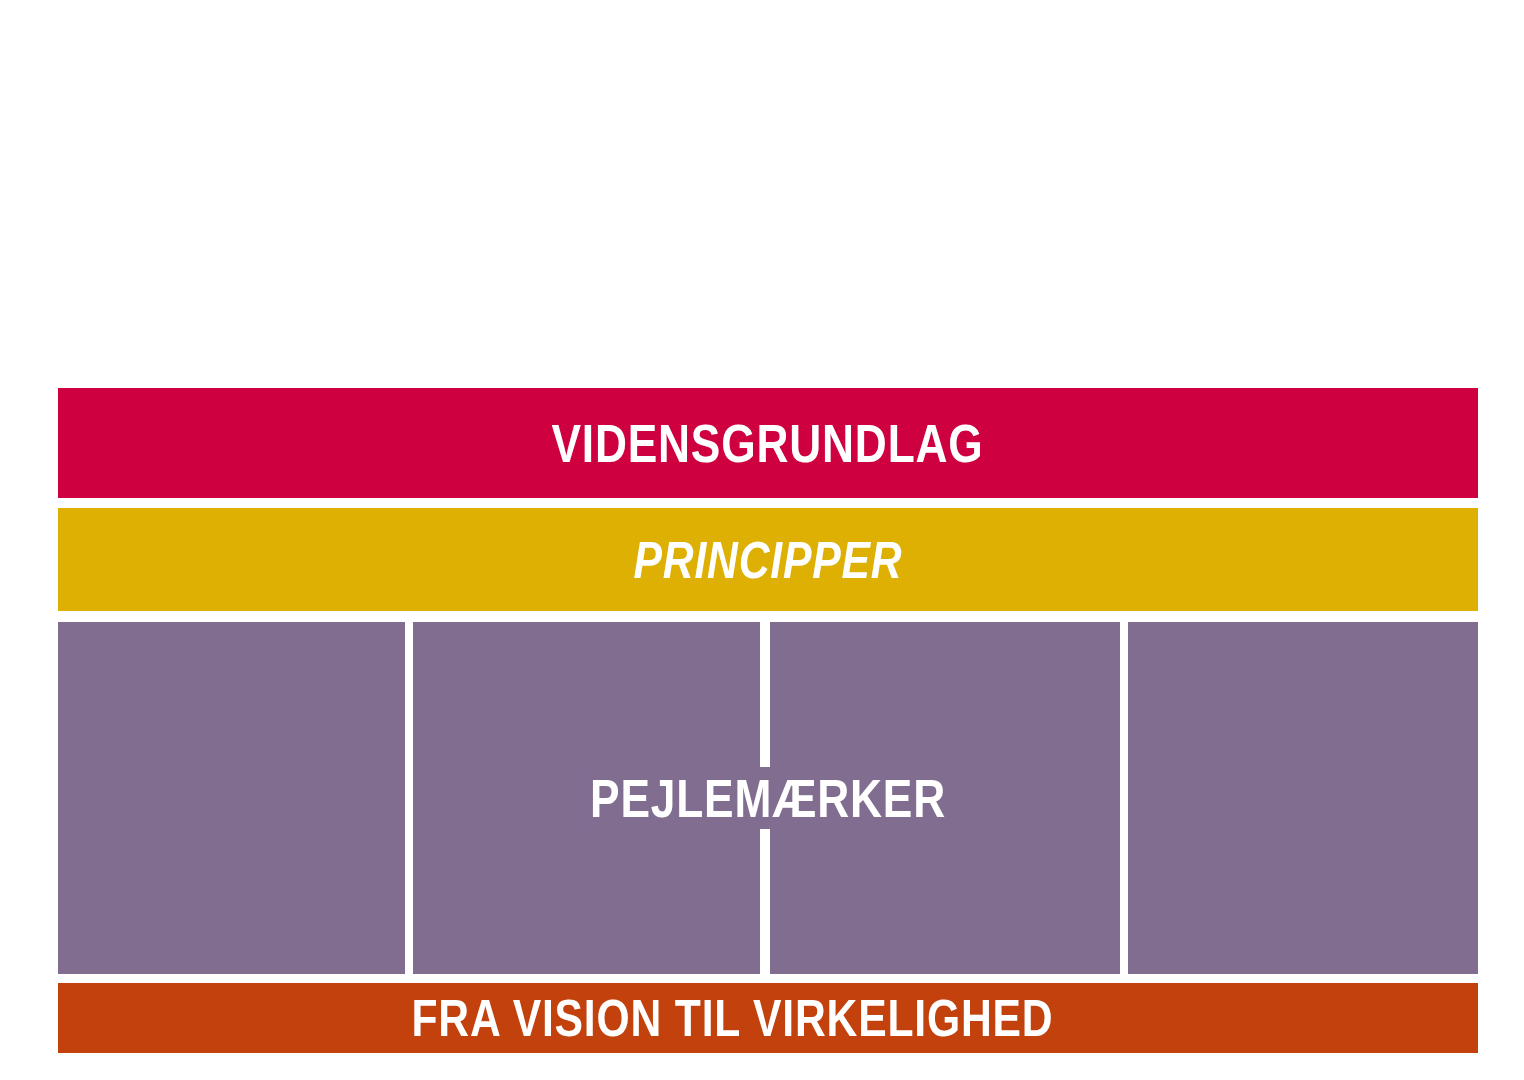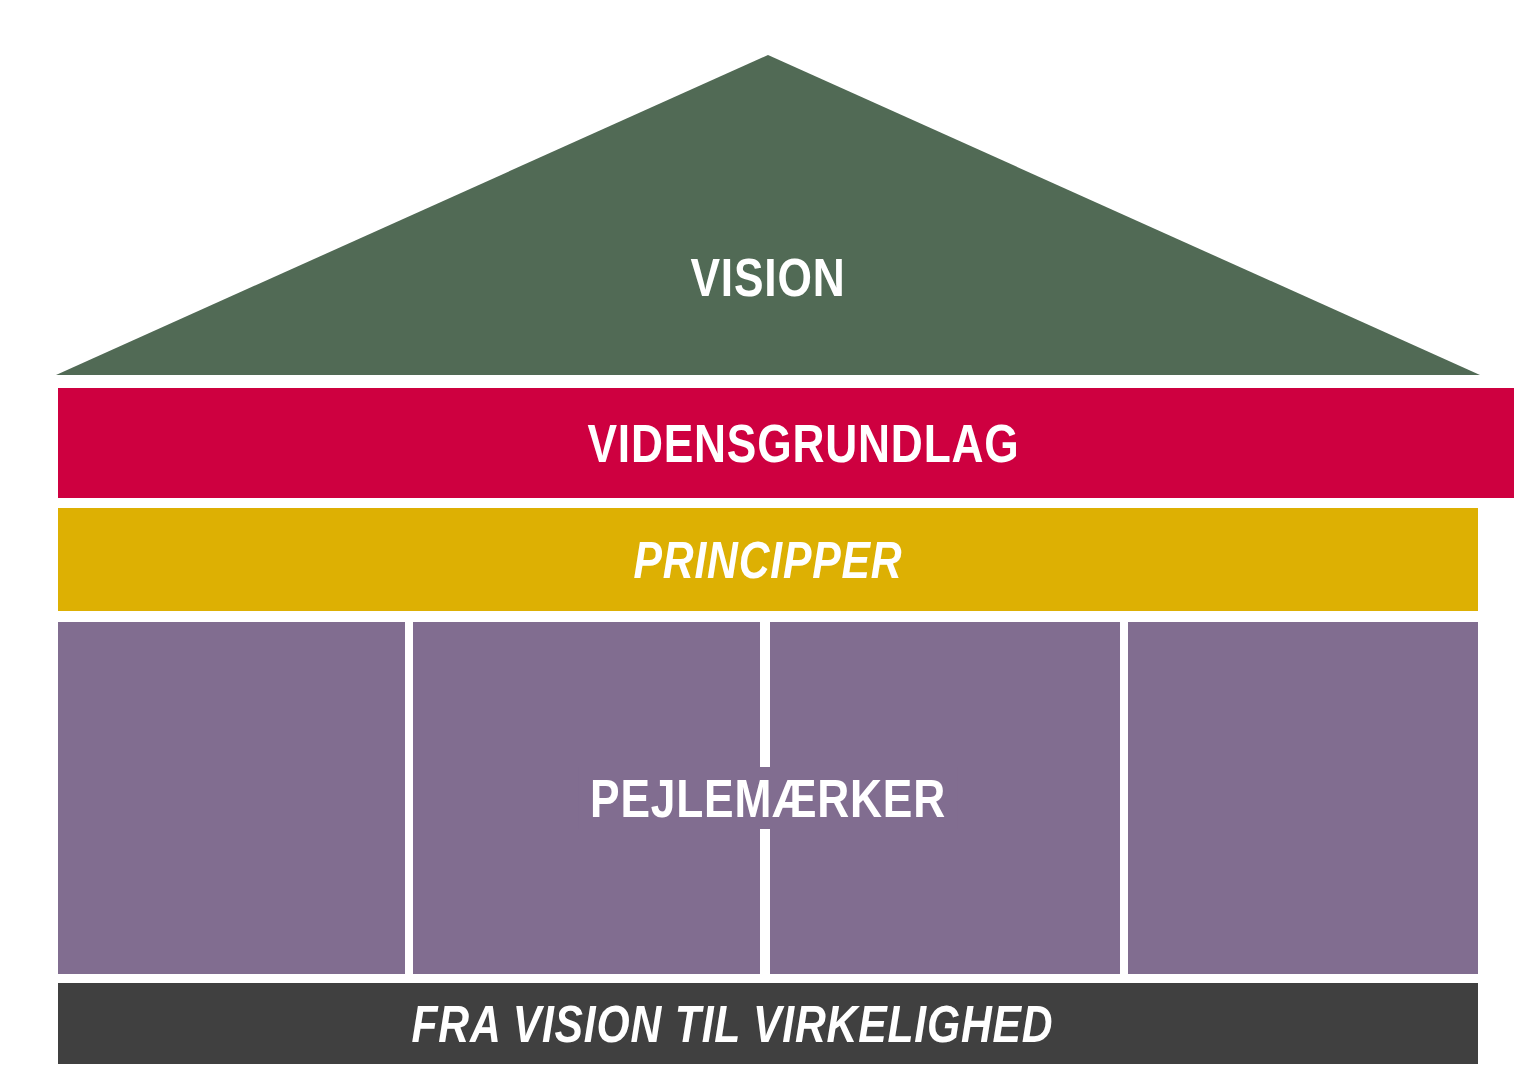--- a/index.html
+++ b/index.html
@@ -64,21 +64,20 @@
     transform: scaleX(0.82);
     transform-origin: center;
     font-weight: 600;
     letter-spacing: 1px;
   }
 
   .band-knowledge {
     top: 388px;
     height: 110px;
     background: #CE0040;
-    padding-left: 36px;
   }
   .band-knowledge .band-inner {
     font-size: 54px;
   }
 
   .band-principles {
     top: 508px;
     height: 103px;
     background: #DDB003;
     font-style: italic;
@@ -134,46 +133,39 @@
     background: #816D90;
     padding: 0 14px;
   }
 
   
   .foundation {
     position: absolute;
     left: 58px;
     top: 983px;
     width: 1420px;
-    height: 81px;
-    background: #404040;
+    height: 70px;
+    background: #c2410c;
     display: flex;
     align-items: center;
     justify-content: center;
     color: #ffffff;
     white-space: nowrap;
-    font-style: italic;
   }
   .foundation .band-inner {
     font-size: 52px;
     position: relative;
     left: -36px;
   }
 </style>
 </head>
 <body>
 
 <div id="stage">
 
-  <div class="roof">
-    <svg viewBox="0 0 1432 330" preserveAspectRatio="none">
-      <polygon points="716,5 1428,325 4,325" fill="#516A55"></polygon>
-    </svg>
-    <div class="roof-label">VISION</div>
-  </div>
 
   <div class="band band-knowledge">
     <span class="band-inner">VIDENSGRUNDLAG</span>
   </div>
 
   <div class="band band-principles">
     <span class="band-inner">PRINCIPPER</span>
   </div>
 
   <div class="pillars">

